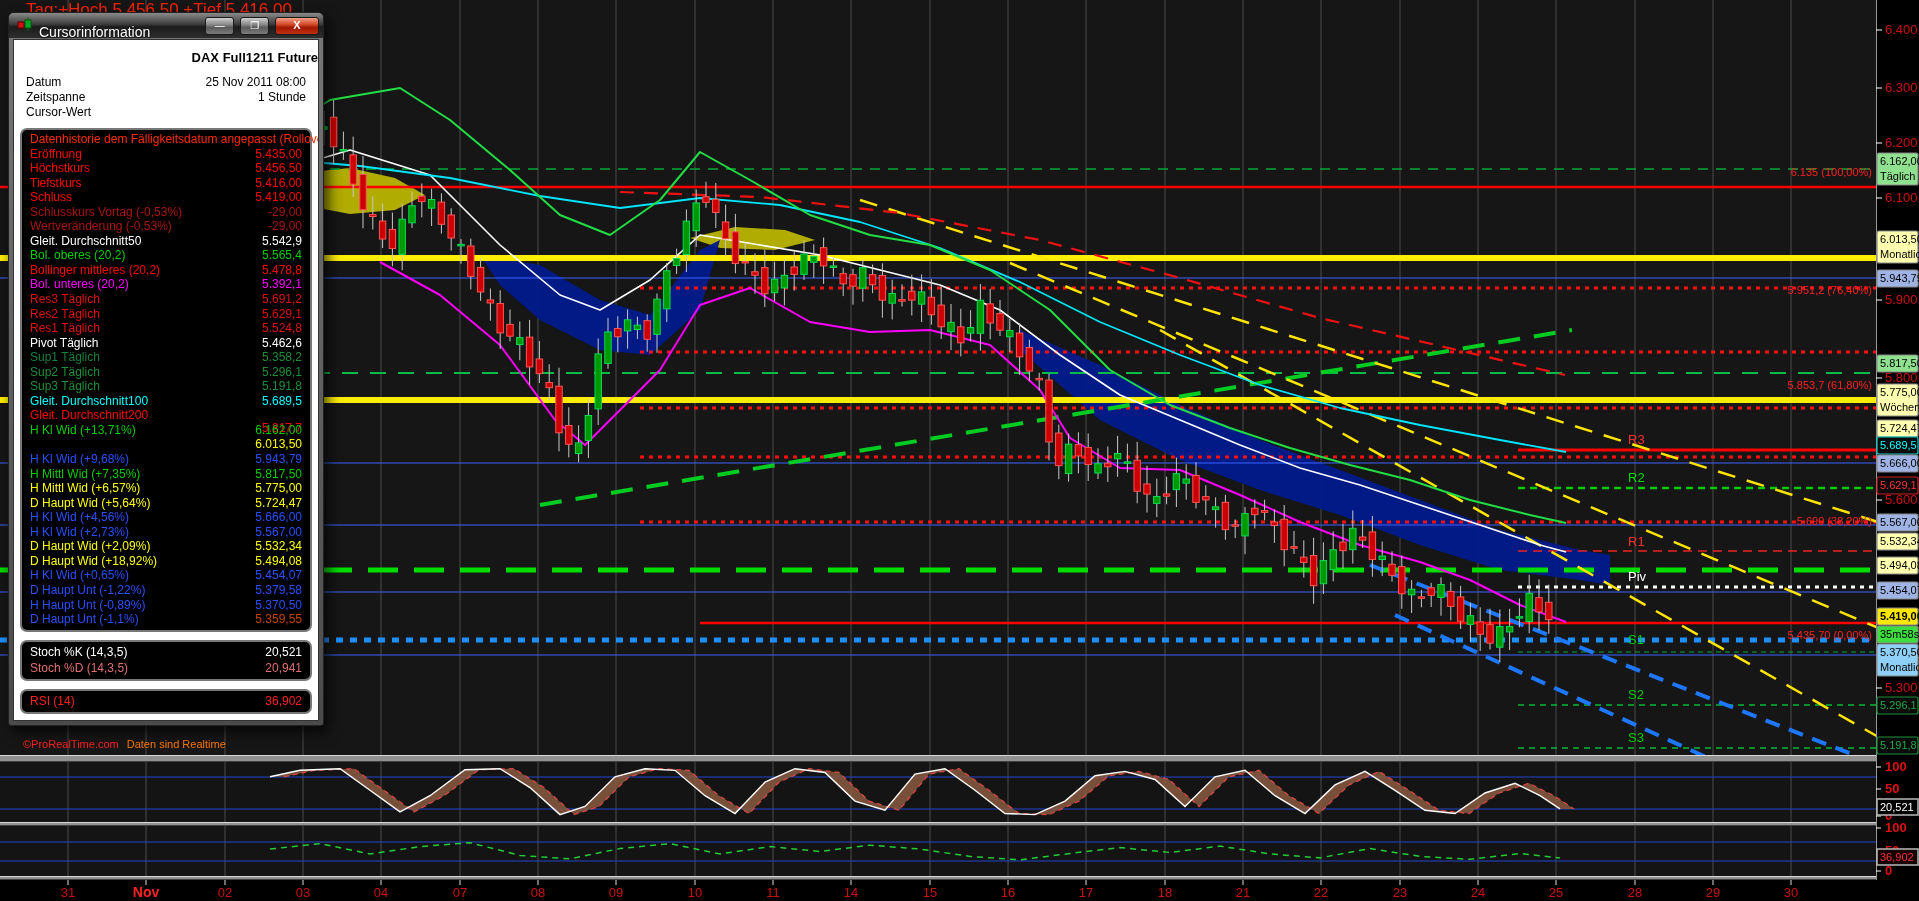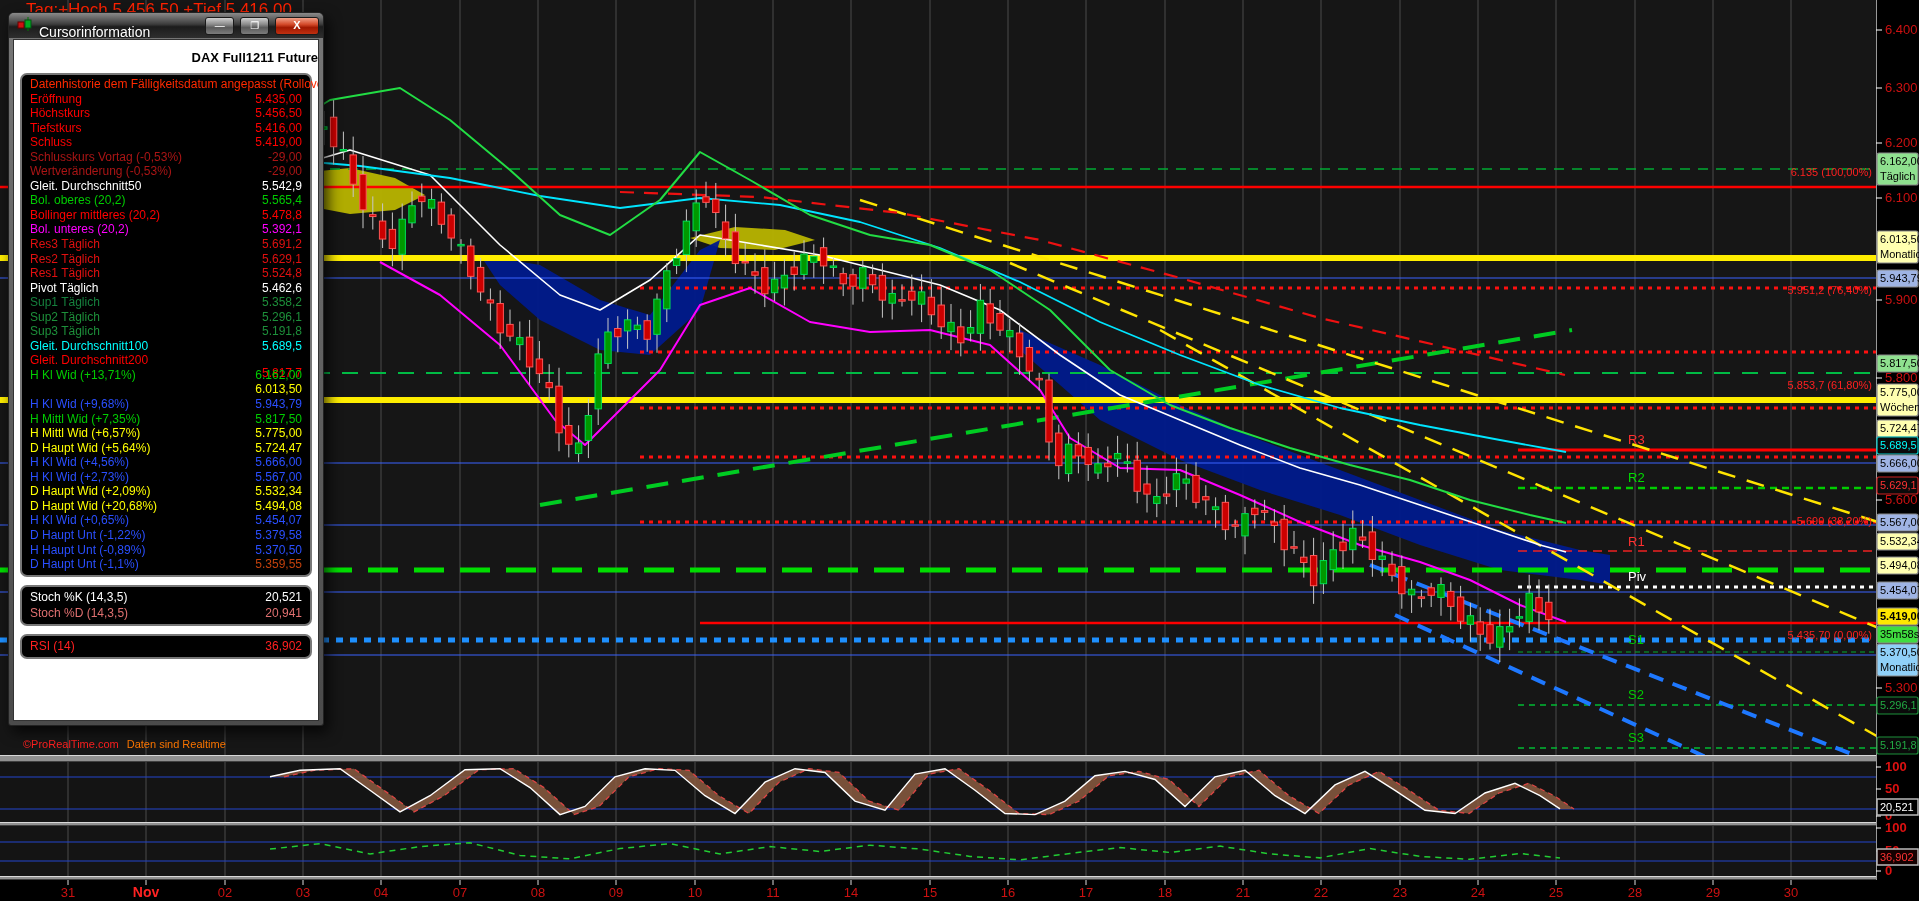--- a/index.html
+++ b/index.html
@@ -601,20 +601,34 @@
       </span>
       <span class="title">Cursorinformation</span>
       <span class="btns">
         <span class="winbtn min">—</span>
         <span class="winbtn max">❐</span>
         <span class="winbtn close">X</span>
       </span>
     </div>
     <div class="win-body">
       <div class="instr">DAX Full1211 Future</div>
+      <div class="inforows" id="inforows">
+          <div class="inforow">
+            <span class="lab" style="color: rgb(0, 0, 0);">Datum</span>
+            <span class="val" style="color: rgb(0, 0, 0);">25 Nov 2011 08:00</span>
+          </div>
+          <div class="inforow">
+            <span class="lab" style="color: rgb(0, 0, 0);">Zeitspanne</span>
+            <span class="val" style="color: rgb(0, 0, 0);">1 Stunde</span>
+          </div>
+          <div class="inforow">
+            <span class="lab" style="color: rgb(0, 0, 0);">Cursor-Wert</span>
+            <span class="val" style="color: rgb(0, 0, 0);"></span>
+          </div>
+        </div>
       <div class="bpanel" id="mainrows">
           <div class="drow" style="color: rgb(255, 42, 0);">Datenhistorie dem Fälligkeitsdatum angepasst (Rollover)</div>
           <div class="drow">
             <span class="lab" style="color: rgb(255, 0, 0);">Eröffnung</span>
             <span class="val" style="color: rgb(255, 0, 0);">5.435,00</span>
           </div>
           <div class="drow">
             <span class="lab" style="color: rgb(255, 0, 0);">Höchstkurs</span>
             <span class="val" style="color: rgb(255, 0, 0);">5.456,50</span>
           </div>
@@ -716,21 +730,21 @@
           </div>
           <div class="drow">
             <span class="lab" style="color: rgb(42, 79, 255);">H Kl Wid (+2,73%)</span>
             <span class="val" style="color: rgb(42, 79, 255);">5.567,00</span>
           </div>
           <div class="drow">
             <span class="lab" style="color: rgb(255, 255, 0);">D Haupt Wid (+2,09%)</span>
             <span class="val" style="color: rgb(255, 255, 0);">5.532,34</span>
           </div>
           <div class="drow">
-            <span class="lab" style="color: rgb(255, 255, 0);">D Haupt Wid (+20,68%)</span>
+            <span class="lab" style="color: rgb(255, 255, 0);">D Haupt Wid (+18,92%)</span>
             <span class="val" style="color: rgb(255, 255, 0);">5.494,08</span>
           </div>
           <div class="drow">
             <span class="lab" style="color: rgb(42, 79, 255);">H Kl Wid (+0,65%)</span>
             <span class="val" style="color: rgb(42, 79, 255);">5.454,07</span>
           </div>
           <div class="drow">
             <span class="lab" style="color: rgb(42, 79, 255);">D Haupt Unt (-1,22%)</span>
             <span class="val" style="color: rgb(42, 79, 255);">5.379,58</span>
           </div>

